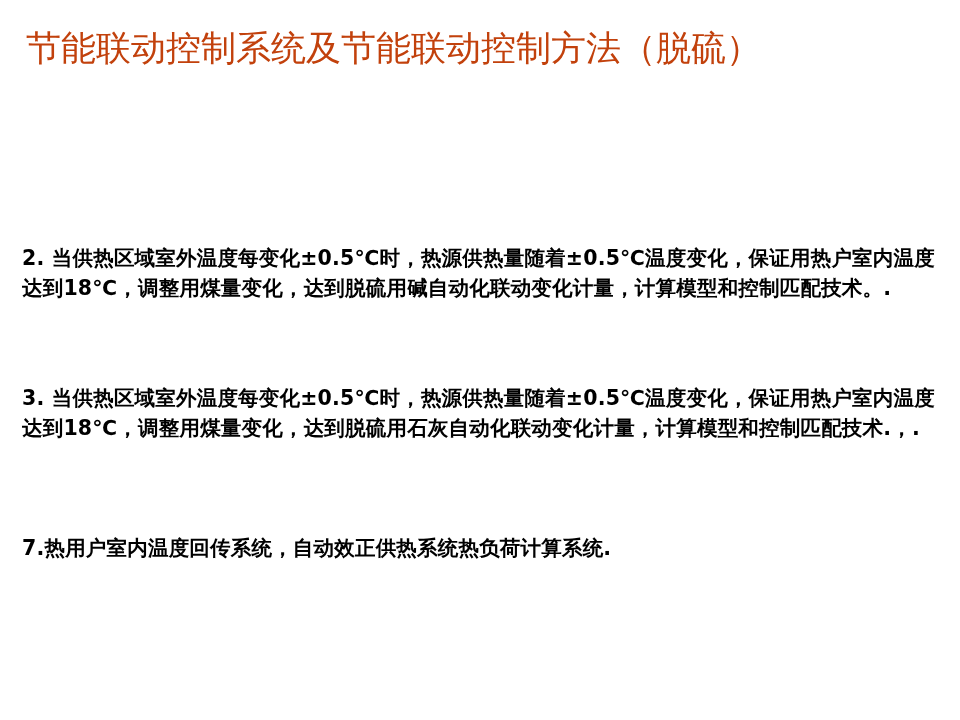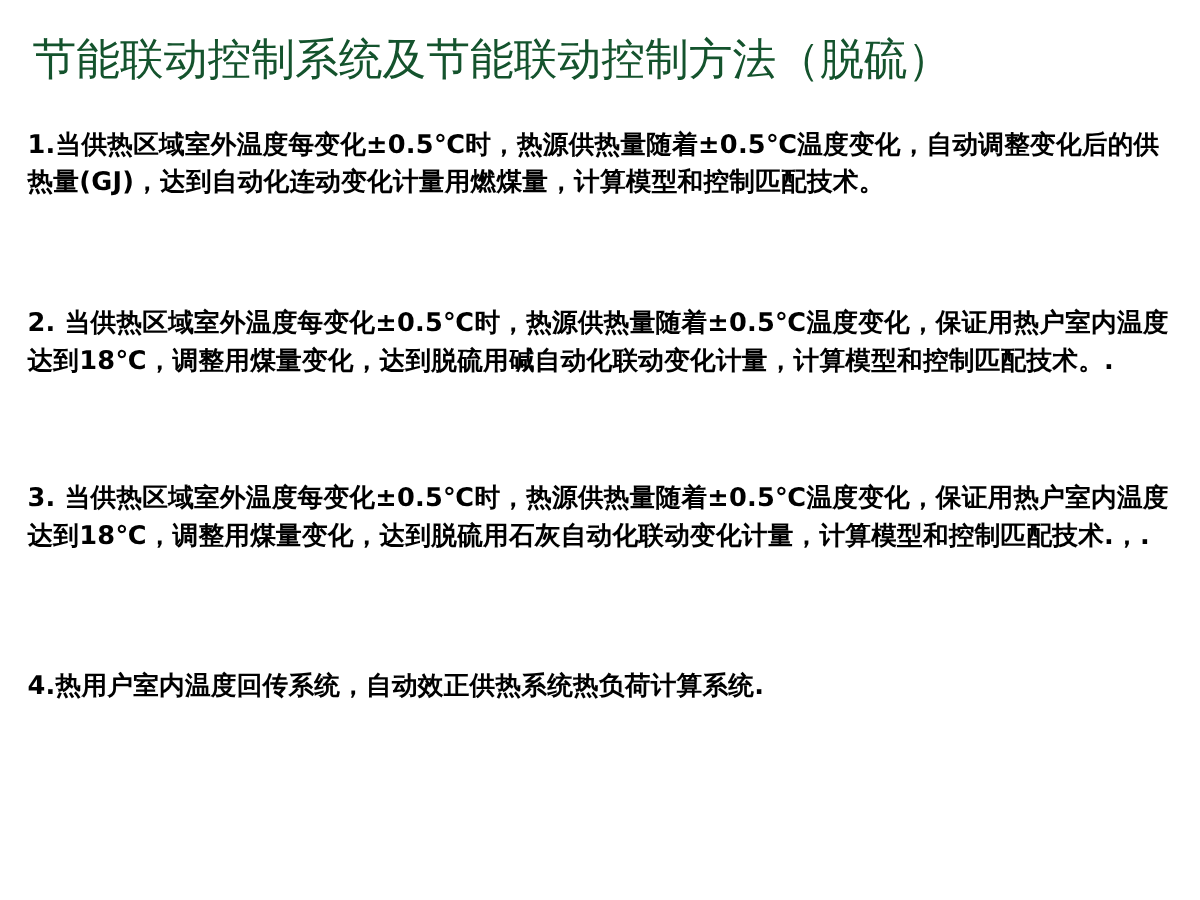--- a/index.html
+++ b/index.html
@@ -20,21 +20,21 @@
     box-sizing: border-box;
     background: #ffffff;
   }
   .slide-title {
     position: absolute;
     left: 26px;
     top: 28px;
     width: 910px;
     font-size: 35px;
     line-height: 1.18;
-    color: #14532d;
+    color: #c2410c;
     font-weight: normal;
     letter-spacing: 0px;
     white-space: nowrap;
   }
   .body-block {
     position: absolute;
     left: 18px;
     width: 930px;
     color: #000000;
     font-weight: bold;
@@ -52,22 +52,21 @@
   .p4 { position: absolute; top: 533px; left: 22px; width: 925px; }
   .p5 { position: absolute; top: 590px; left: 22px; width: 925px; }
 </style>
 </head>
 <body>
 
 <div class="slide">
 
   <div class="slide-title">节能联动控制系统及节能联动控制方法（脱硫）</div>
 
-  <div class="body-block para p1">1.当供热区域室外温度每变化±0.5℃时，热源供热量随着±0.5℃温度变化，自动调整变化后的供热量(GJ)，达到自动化连动变化计量用燃煤量，计算模型和控制匹配技术。</div>
 
   <div class="body-block para p2">2. 当供热区域室外温度每变化±0.5℃时，热源供热量随着±0.5℃温度变化，保证用热户室内温度达到18℃，调整用煤量变化，达到脱硫用碱自动化联动变化计量，计算模型和控制匹配技术。.</div>
 
   <div class="body-block para p3">3. 当供热区域室外温度每变化±0.5℃时，热源供热量随着±0.5℃温度变化，保证用热户室内温度达到18℃，调整用煤量变化，达到脱硫用石灰自动化联动变化计量，计算模型和控制匹配技术.，.</div>
 
-  <div class="body-block para p4">4.热用户室内温度回传系统，自动效正供热系统热负荷计算系统.</div>
+  <div class="body-block para p4">7.热用户室内温度回传系统，自动效正供热系统热负荷计算系统.</div>
 
 
 </div>
 
 </body></html>

